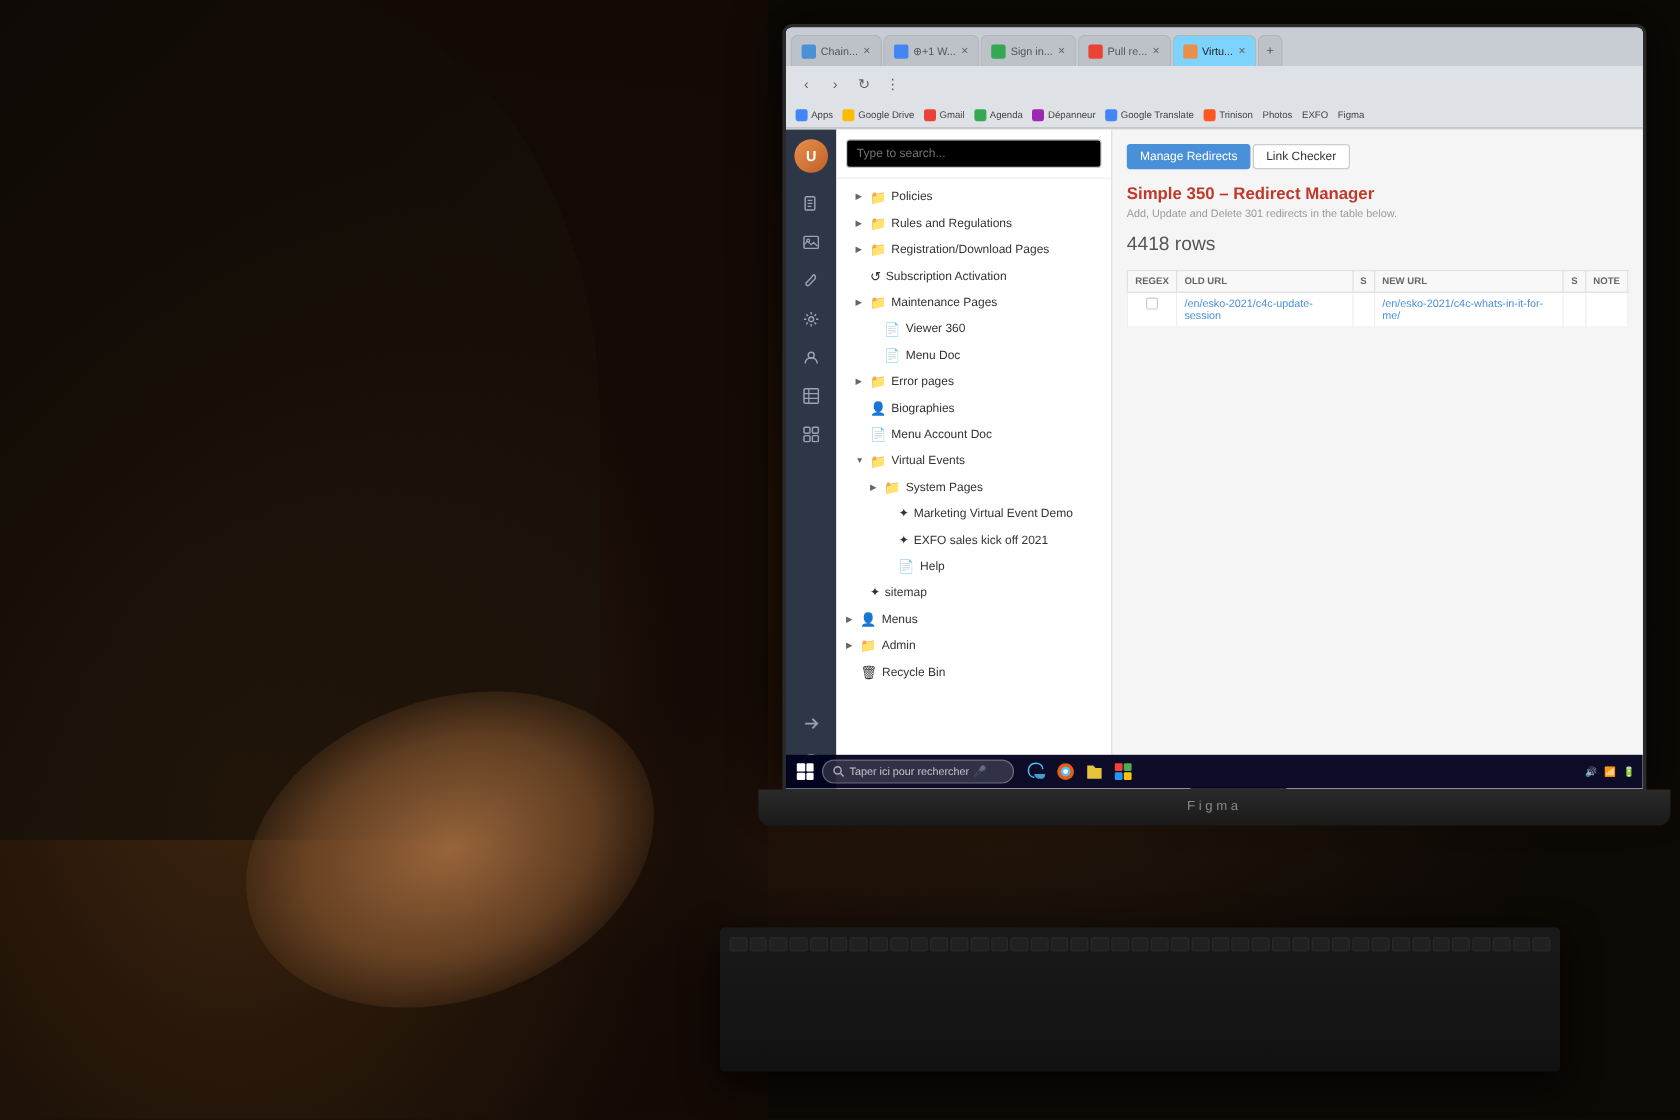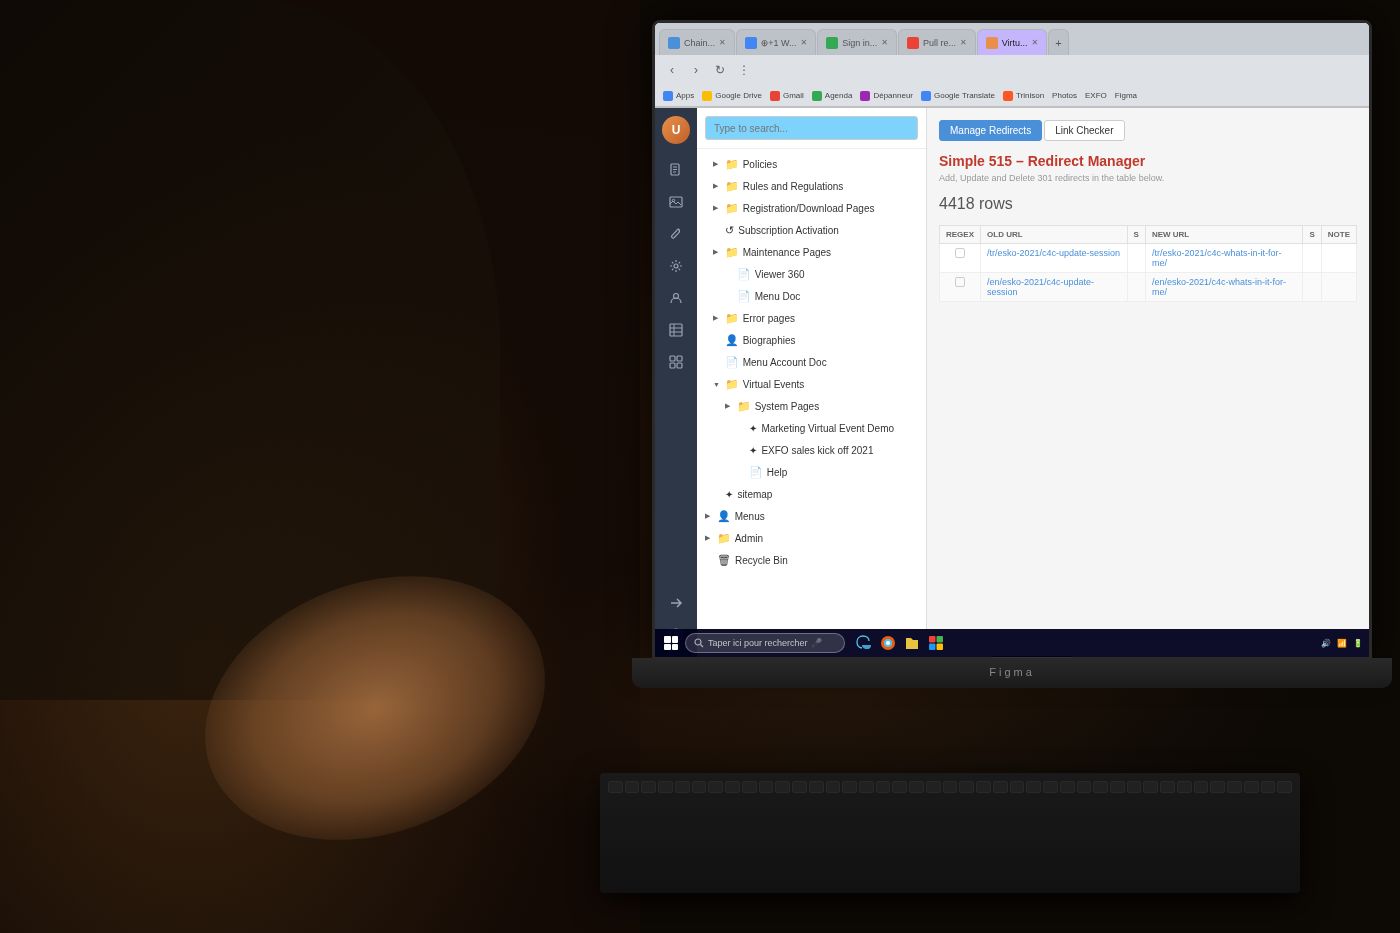--- a/index.html
+++ b/index.html
@@ -109,21 +109,21 @@
       color: #333;
       white-space: nowrap;
       overflow: hidden;
       max-width: 100px;
       cursor: pointer;
       border: 1px solid #b0b5bc;
       border-bottom: none;
     }
 
     .browser-tab.active {
-      background: #c4b5fd;
+      background: #7dd3fc;
       color: #222;
     }
 
     .browser-tab.inactive {
       background: #bdc1c8;
       color: #555;
     }
 
     .tab-favicon {
       width: 12px;
@@ -265,21 +265,21 @@
     }
 
     .tree-search input {
       width: 100%;
       height: 24px;
       border: 1px solid #ccc;
       border-radius: 3px;
       padding: 0 8px;
       font-size: 10px;
       color: #666;
-      background: #7dd3fc;
+      background: #000000;
     }
 
     .tree-content {
       flex: 1;
       overflow-y: auto;
       padding: 4px 0;
     }
 
     .tree-item {
       display: flex;
@@ -818,47 +818,39 @@
         </div>
       </div>
 
       <div class="content-panel">
 
         <div class="content-tabs">
           <div class="content-tab active">Manage Redirects</div>
           <div class="content-tab">Link Checker</div>
         </div>
 
-        <div class="redirect-manager-title">Simple 515 – Redirect Manager</div>
+        <div class="redirect-manager-title">Simple 350 – Redirect Manager</div>
         <div class="redirect-manager-desc">Add, Update and Delete 301 redirects in the table below.</div>
 
         <div class="rows-count">4418 rows</div>
 
         <table class="redirect-table">
           <thead>
             <tr>
               <th>REGEX</th>
               <th>OLD URL</th>
               <th>S</th>
               <th>NEW URL</th>
               <th>S</th>
               <th>NOTE</th>
             </tr>
           </thead>
           <tbody>
             <tr>
               <td class="checkbox-col"><span class="checkbox"></span></td>
-              <td>/tr/esko-2021/c4c-update-session</td>
-              <td></td>
-              <td>/tr/esko-2021/c4c-whats-in-it-for-me/</td>
-              <td></td>
-              <td></td>
-            </tr>
-            <tr>
-              <td class="checkbox-col"><span class="checkbox"></span></td>
               <td>/en/esko-2021/c4c-update-session</td>
               <td></td>
               <td>/en/esko-2021/c4c-whats-in-it-for-me/</td>
               <td></td>
               <td></td>
             </tr>
           </tbody>
         </table>
       </div>
     </div>

